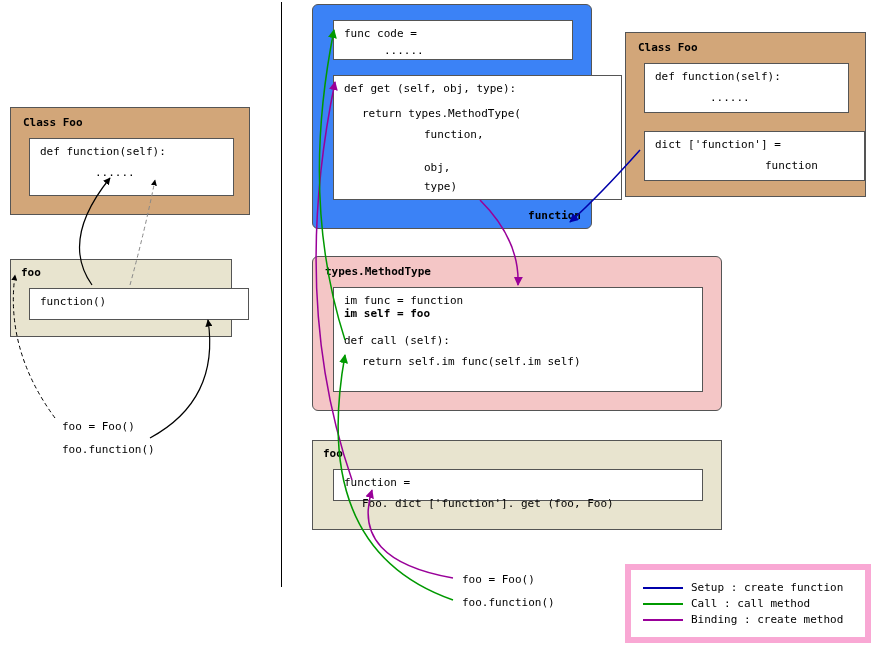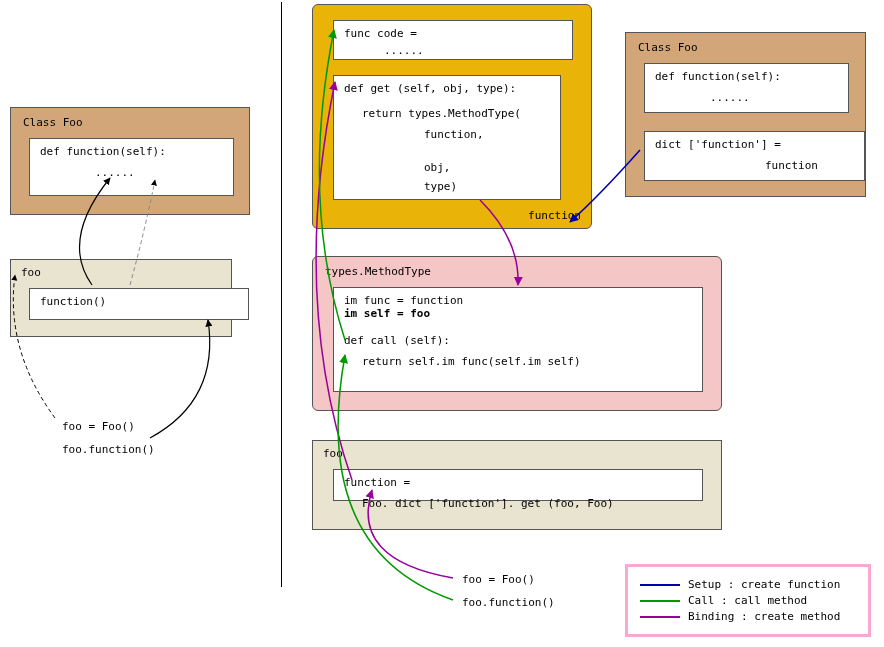--- a/index.html
+++ b/index.html
@@ -18,35 +18,35 @@
     position: absolute;
     border: 1px solid #555;
   }
   .inner {
     position: absolute;
     border: 1px solid #555;
     background: white;
     padding: 6px 10px;
   }
   .title {
-    font-weight: normal;
+    font-weight: bold;
     position: absolute;
   }
   .label {
     position: absolute;
     white-space: nowrap;
   }
   .divider {
     position: absolute;
     width: 1px;
     background: #000;
   }
   .legend-box {
     position: absolute;
-    border: 3px solid #f9a8d4;
+    border: 6px solid #f9a8d4;
     background: white;
     padding: 8px 12px;
   }
   .legend-row {
     display: flex;
     align-items: center;
     margin: 3px 0;
     gap: 8px;
   }
   .legend-line {
@@ -77,26 +77,26 @@
 <div class="box" style="left:10px; top:259px; width:222px; height:78px; background:#e8e4cf;">
   <div class="title" style="left:10px; top:6px;">foo</div>
   <div class="inner" style="left:18px; top:28px; width:220px; height:32px;">
     <div>function()</div>
   </div>
 </div>
 
 <div class="label" style="left:62px; top:420px;">foo = Foo()</div>
 <div class="label" style="left:62px; top:443px;">foo.function()</div>
 
-<div class="box" style="left:312px; top:4px; width:280px; height:225px; background:#eab308; border-radius:6px;">
+<div class="box" style="left:312px; top:4px; width:280px; height:225px; background:#3b82f6; border-radius:6px;">
   <div class="inner" style="left:20px; top:15px; width:240px; height:40px;">
     <div>func code =</div>
     <div style="margin-left:40px; margin-top:4px;">......</div>
   </div>
-  <div class="inner" style="left:20px; top:70px; width:228px; height:125px;">
+  <div class="inner" style="left:20px; top:70px; width:289px; height:125px;">
     <div>def  get  (self, obj, type):</div>
     <div style="margin-left:18px; margin-top:12px;">return types.MethodType(</div>
     <div style="margin-left:80px; margin-top:8px;">function,</div>
     <div style="margin-left:80px; margin-top:20px;">obj,</div>
     <div style="margin-left:80px; margin-top:6px;">type)</div>
   </div>
   <div class="title" style="right:10px; bottom:6px;">function</div>
 </div>
 
 <div class="box" style="left:625px; top:32px; width:241px; height:165px; background:#d2a679;">

